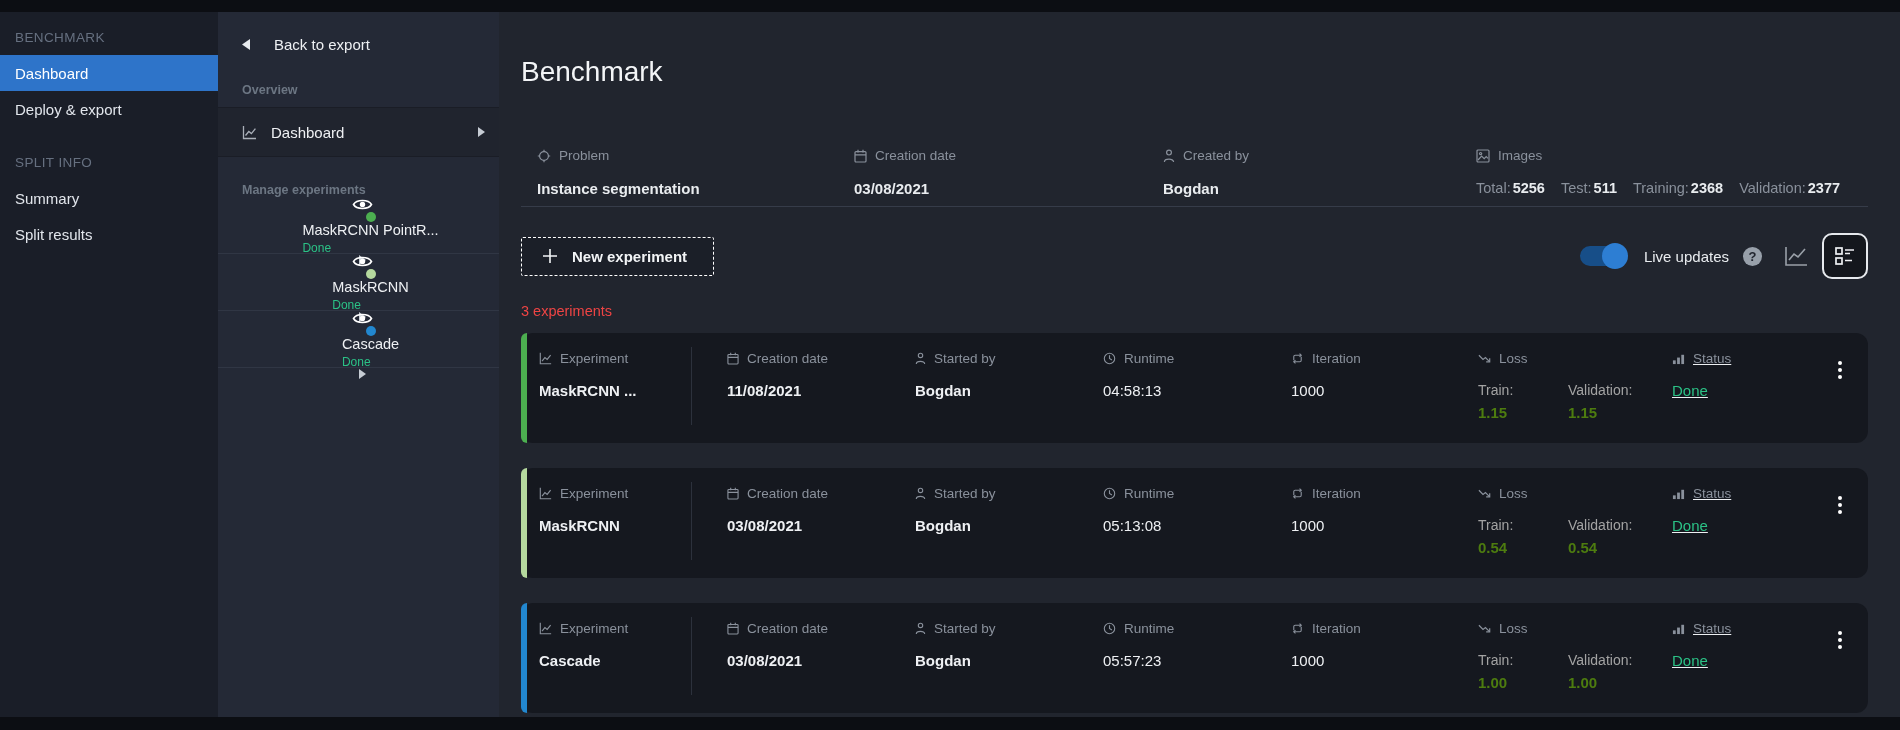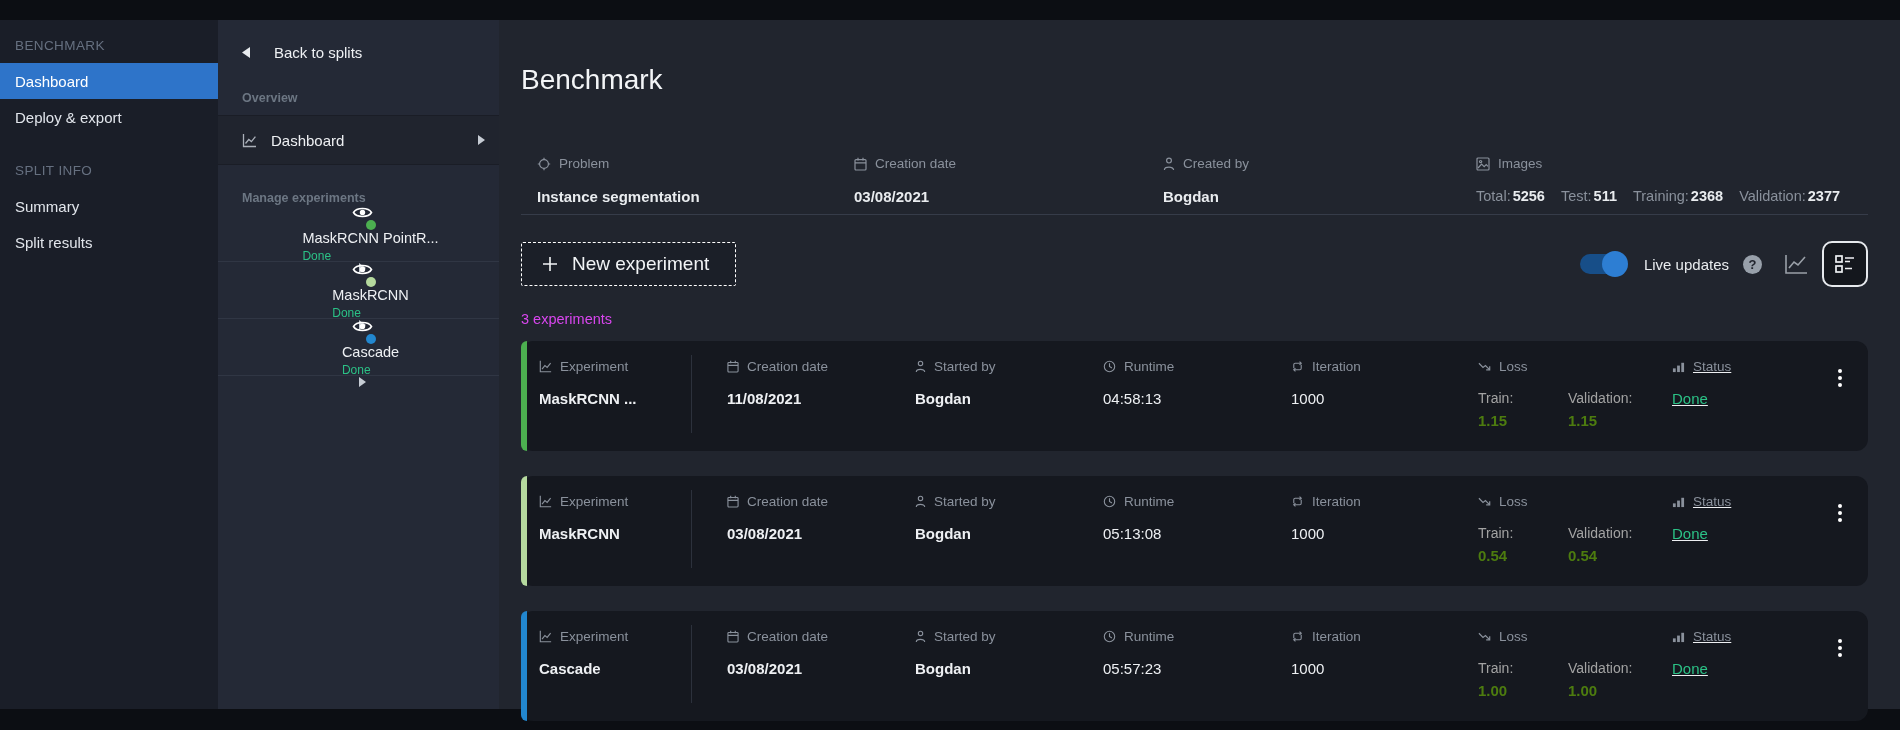--- a/index.html
+++ b/index.html
@@ -1,20 +1,20 @@
 <!DOCTYPE html>
 <html><head>
 <meta charset="utf-8">
 <style>
   html,body { margin:0; padding:0; background:#0c0e13; }
   * { box-sizing:border-box; }
   .screen {
     position:relative; width:1900px; height:730px; overflow:hidden;
     font-family:"Liberation Sans", sans-serif; color:#eef0f3;
-    display:flex; flex-direction:column; background:#0c0e13;gap:8px;
+    display:flex; flex-direction:column; background:#0c0e13;
   }
   .band { background:#0c0e13; flex:0 0 auto; }
   .band.top { height:12px; }
   .band.bottom { height:13px; }
   .body { flex:1; display:flex; min-height:0; }
 
   
   .sidebar1 { width:218px; background:#1a1e28; flex:0 0 auto; padding-top:18px; }
   .s1-section { color:#667080; font-size:13.5px; letter-spacing:0.4px; padding:0 15px; margin:0 0 10px; }
   .s1-section.second { margin-top:28px; }
@@ -50,32 +50,32 @@
   .img-counts { display:flex; gap:16px; margin-top:17px; font-size:14.5px; }
   .img-counts .pair { color:#8a919c; }
   .img-counts b { color:#e9ecef; margin-left:2px; }
   .header-sep { border:none; border-top:1px solid #363c49; margin:22px 0 0 0; }
 
   .toolbar { margin-top:26px; display:flex; align-items:center; justify-content:space-between; }
   .new-exp-btn {
     display:flex; align-items:center; gap:14px; background:#1b1f28; border:1px dashed #ffffff;
     border-radius:2px; padding:10px 26px 10px 20px; cursor:pointer; color:#f2f4f6;
   }
-  .new-exp-btn .lbl { font-size:19px; font-weight:normal; }
+  .new-exp-btn .lbl { font-size:15px; font-weight:bold; }
   .right-controls { display:flex; align-items:center; gap:14px; }
   .toggle { position:relative; width:46px; height:20px; border-radius:10px; background:#174e88; cursor:pointer; margin-right:4px; }
   .toggle .knob { position:absolute; right:-2px; top:-3px; width:26px; height:26px; border-radius:50%; background:#2d7ed3; }
   .live-lbl { font-size:15px; color:#e9ecef; }
   .help-circle { width:19px; height:19px; border-radius:50%; background:#98a0aa; color:#21252e; font-size:13px; font-weight:bold; display:flex; align-items:center; justify-content:center; cursor:pointer; }
   .chart-view-btn { margin-left:8px; cursor:pointer; display:flex; align-items:center; }
   .list-view-btn {
     width:46px; height:46px; border:2px solid #e6e9ed; border-radius:10px; background:#14171d;
     display:flex; align-items:center; justify-content:center; cursor:pointer;
   }
-  .count-label { margin-top:24px; font-size:14.5px; color:#d946ef; }
+  .count-label { margin-top:24px; font-size:14.5px; color:#ef4444; }
 
   
   .cards { margin-top:14px; }
   .card { position:relative; height:110px; background:#15181f; border-radius:12px; margin-bottom:25px; }
   .card-bar { position:absolute; left:0; top:0; bottom:0; width:6px; border-radius:6px 0 0 6px; }
   .card-divider { position:absolute; left:170px; top:14px; bottom:18px; width:1px; background:#2c313c; }
   .col { position:absolute; top:18px; }
   .c1 { left:18px; } .c2 { left:206px; } .c3 { left:394px; } .c4 { left:582px; }
   .c5 { left:770px; } .c6 { left:957px; } .c7 { left:1151px;text-decoration:underline; }
   .col-head { display:flex; align-items:center; gap:8px; color:#8a919c; font-size:13.5px; }
@@ -105,21 +105,21 @@
       <div class="s1-section second">SPLIT INFO</div>
       <div class="s1-item">Summary</div>
       <div class="s1-item">Split results</div>
     </aside>
 
     <aside class="sidebar2">
       <div class="back-row">
         <svg class="ic" width="8" height="11" viewBox="0 0 8 11">
             <polygon points="8,0 0,5.5 8,11" fill="#e8ebef"></polygon>
           </svg>
-        <span class="lbl">Back to splits</span>
+        <span class="lbl">Back to export</span>
       </div>
 
       <div class="s2-section overview">Overview</div>
 
       <div class="s2-dash-row">
         <svg class="ic" width="15" height="15" viewBox="0 0 15 15" fill="none" stroke="#aab0b9" stroke-width="1.3">
             <path d="M1.5,1 V13.5 H14"></path>
             <path d="M3.5,10.5 L6.8,6.5 L9.4,8.6 L13.4,3.6"></path>
           </svg>
         <span class="lbl">Dashboard</span>

